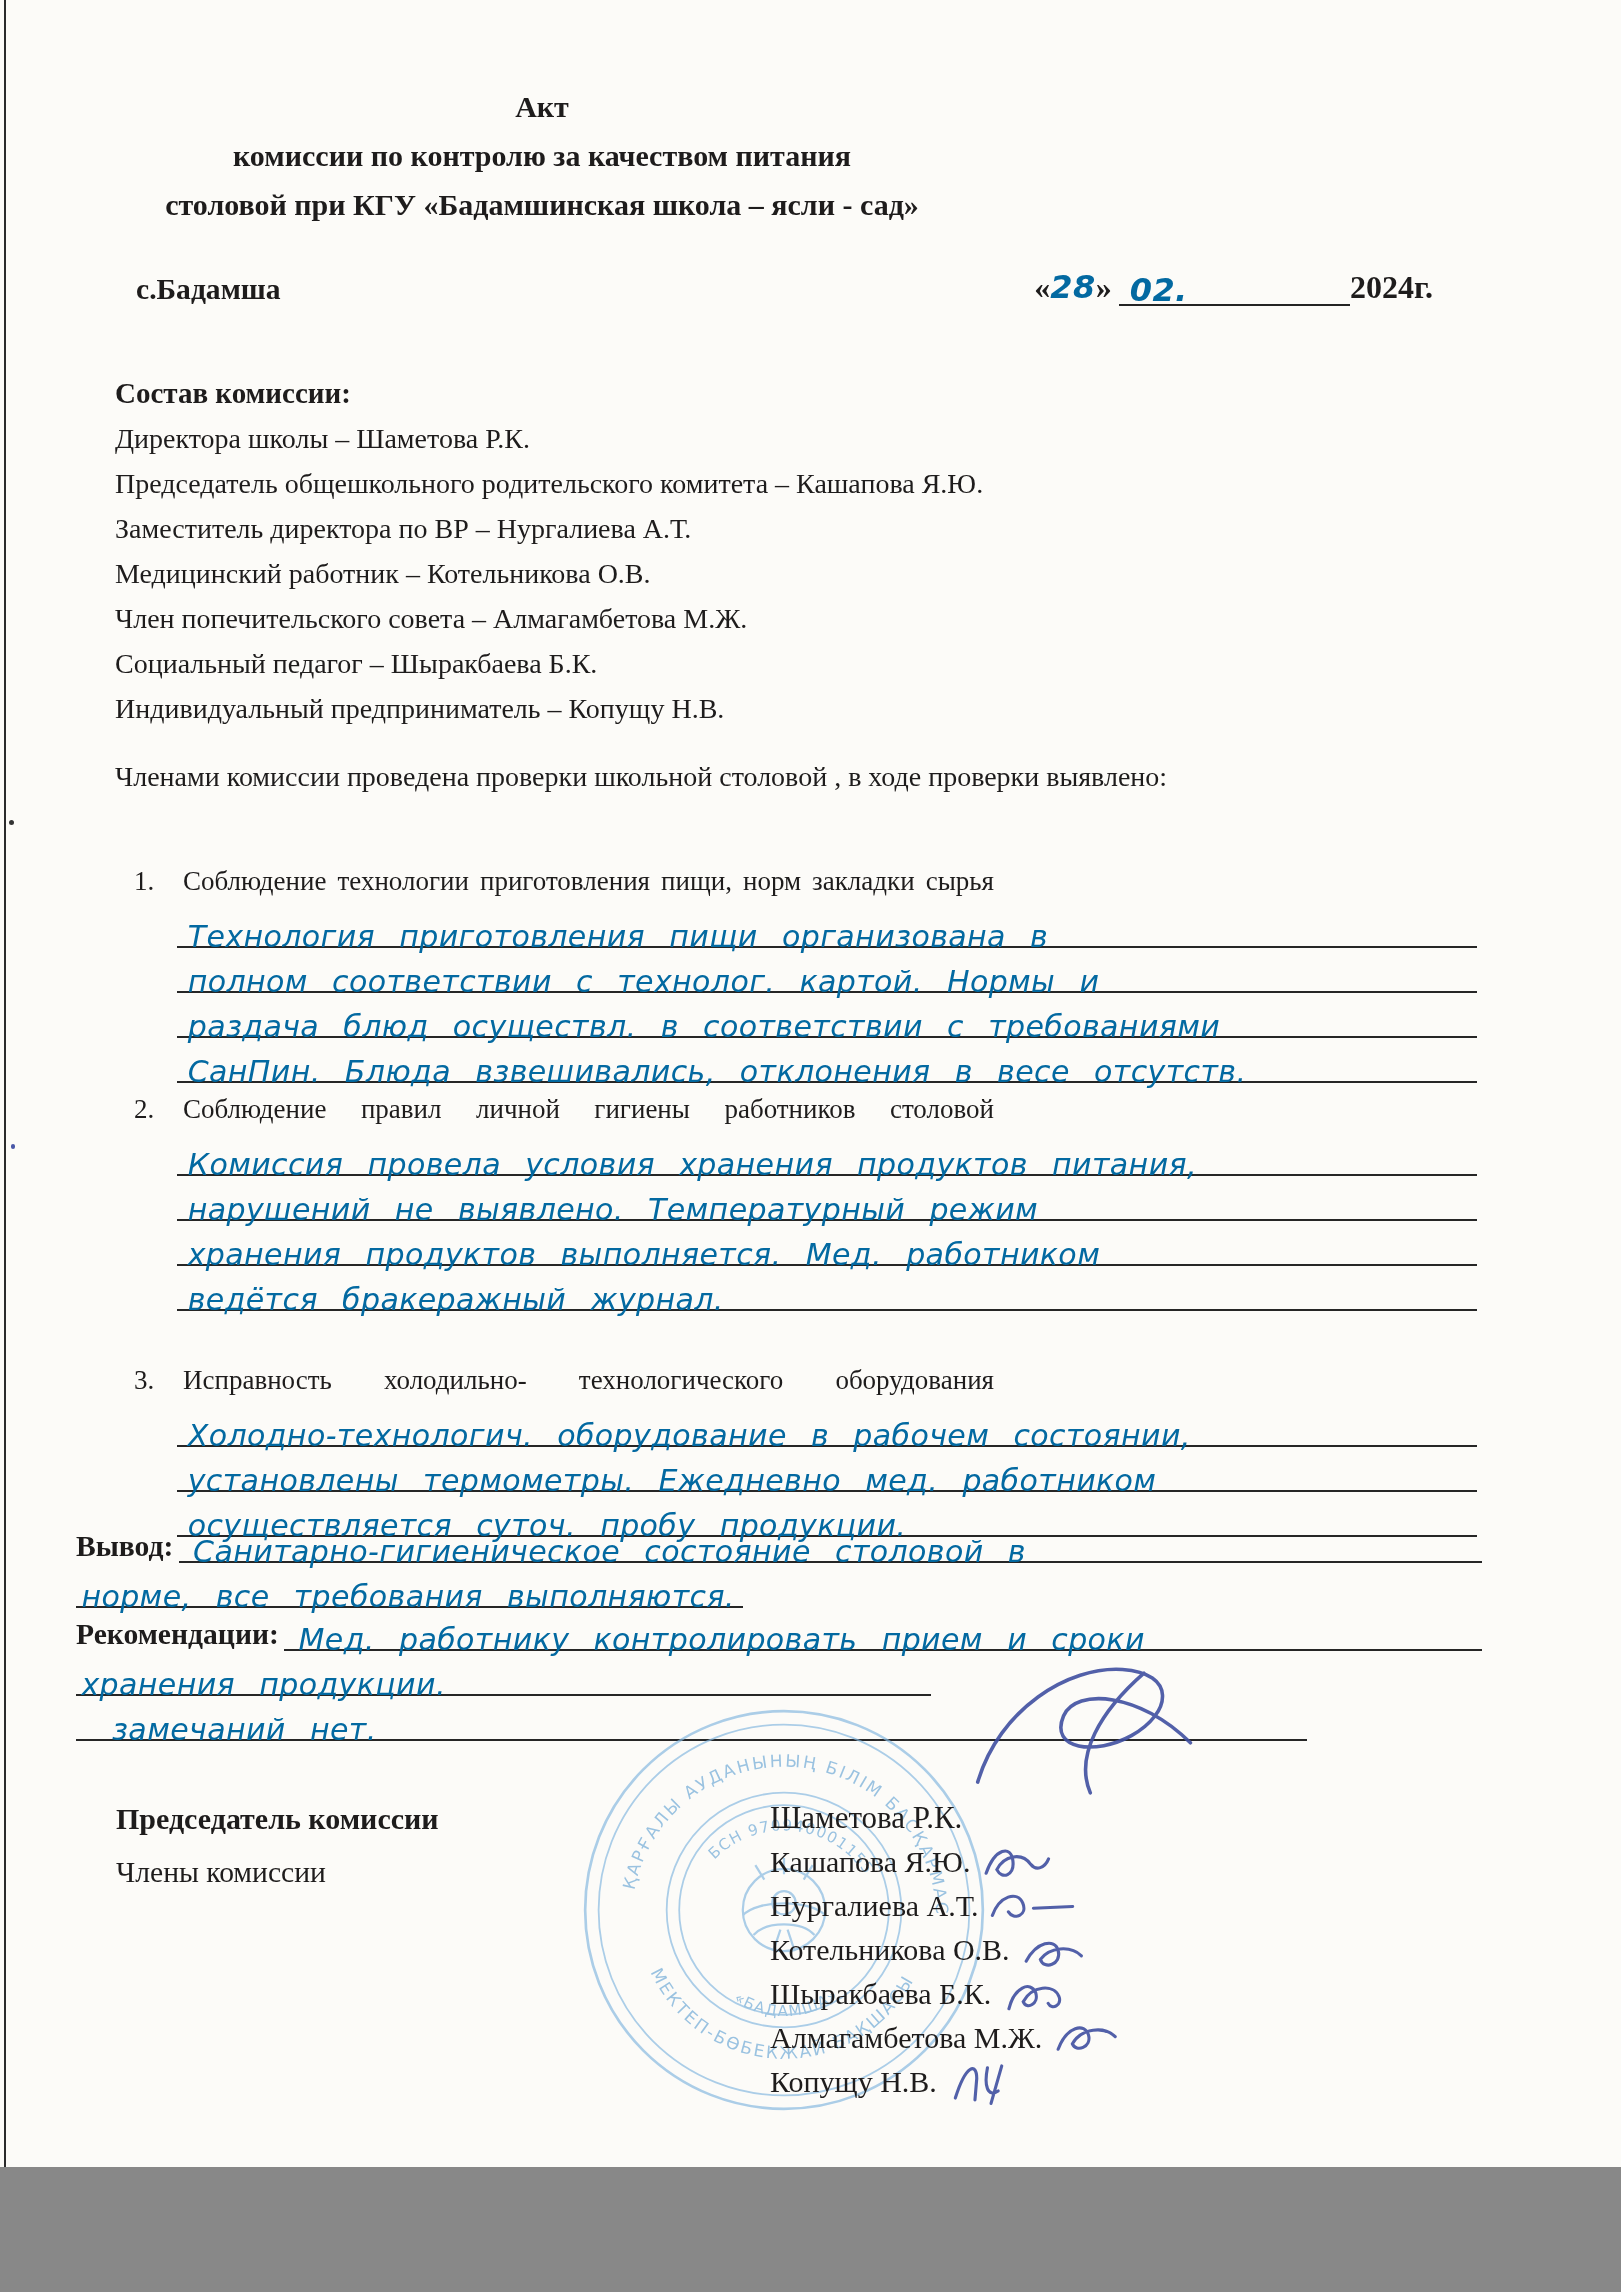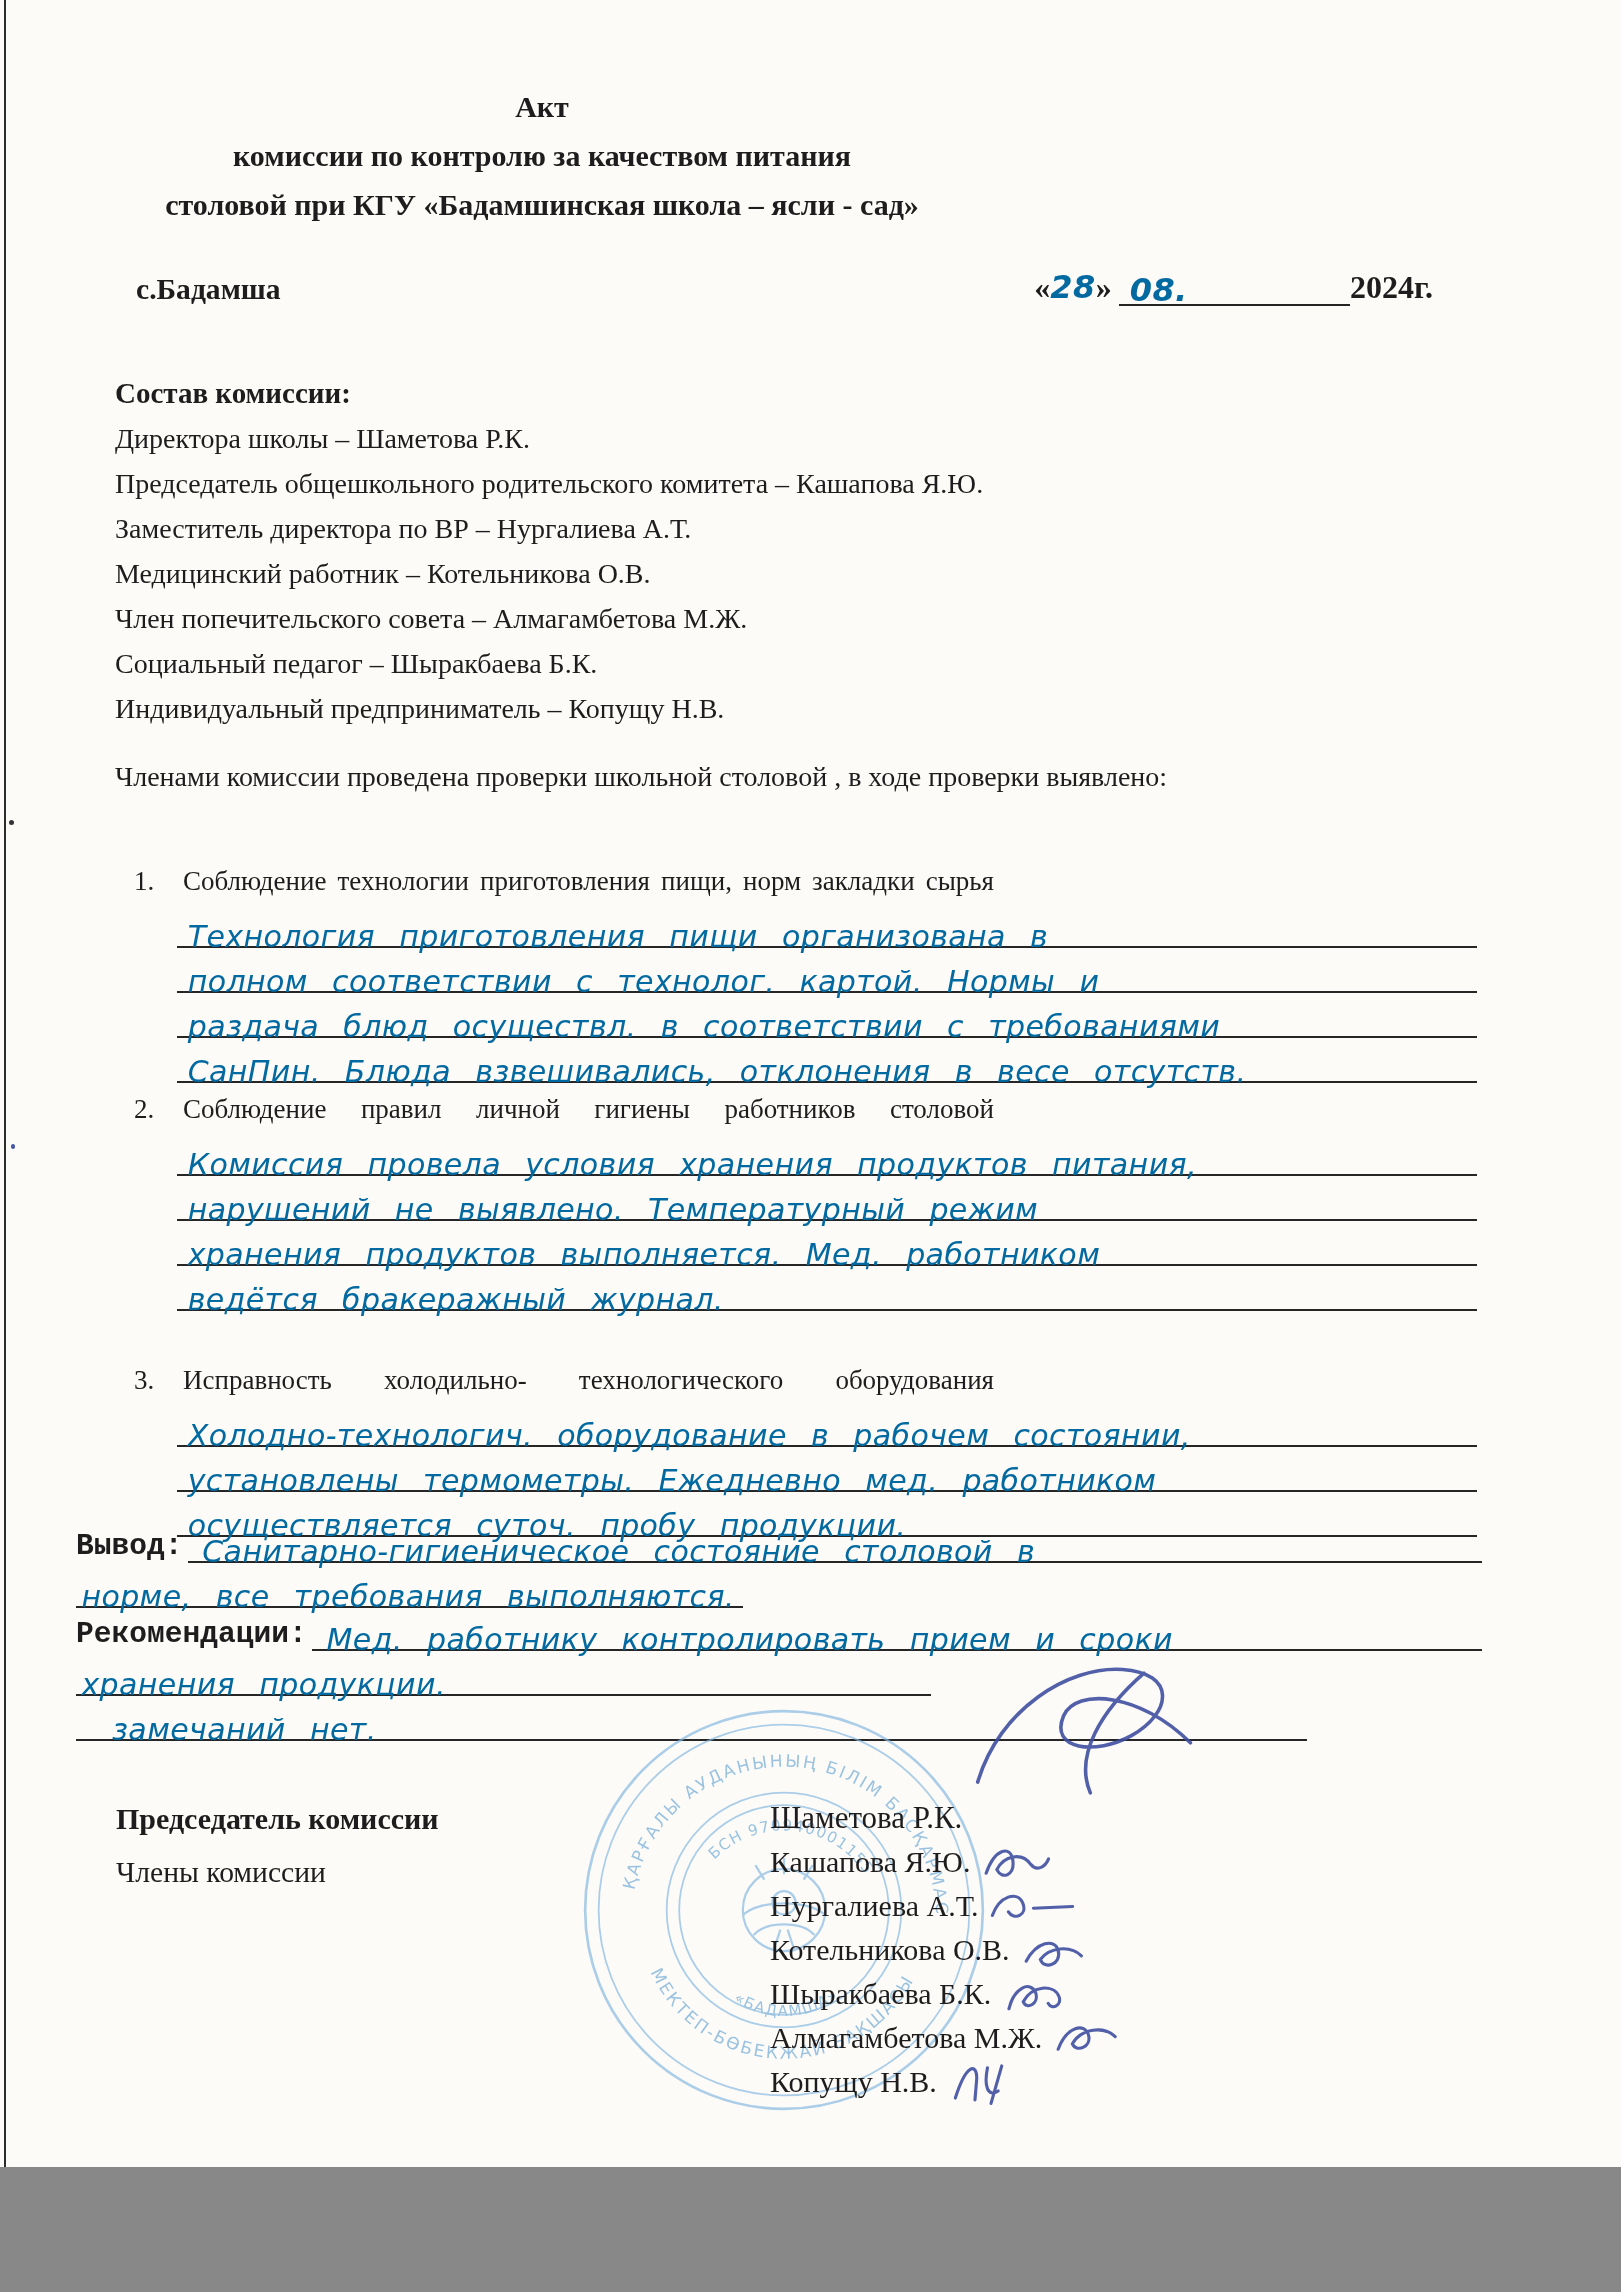--- a/index.html
+++ b/index.html
@@ -30,21 +30,21 @@
   .item-head{display:flex;font-size:27px;line-height:39px;margin-bottom:1.8px;}
   .item-num{width:49px;}
   .item-label{width:811px;text-align:justify;text-align-last:justify;}
   .ans-row{margin-left:43px;height:43px;border-bottom:2.7px solid #262626;position:relative;}
   .ans-row .hand{position:absolute;left:10.7px;bottom:-8px;}
   .mt-item3{margin-top:50px;}
   .mt-item2{margin-top:7.2px;}
 
   .conclusion{position:absolute;top:1520px;left:76px;width:1406px;font-size:29.6px;}
   .c-row{display:flex;height:43px;align-items:flex-end;}
-  .c-label{font-weight:bold;white-space:nowrap;padding-right:5.4px;font-family:Liberation Mono, monospace;}
+  .c-label{font-weight:bold;white-space:nowrap;padding-right:5.4px;}
   .fill-line{flex:1;border-bottom:2.7px solid #262626;position:relative;height:43px;}
   .fill-line .hand{position:absolute;left:14.3px;bottom:-8px;}
   .uline{border-bottom:2.7px solid #262626;position:relative;height:43px;}
   .w745{width:667px;} .w955{width:855px;} .w1375{width:1231px;}
 
   .sig-labels{position:absolute;top:1802px;left:116px;font-size:29.6px;}
   .sig-labels .chair{font-weight:bold;font-size:30px;margin-bottom:19.7px;}
   .sig-names{position:absolute;top:1796px;left:770px;font-size:30px;}
   .sig-name-row{display:flex;align-items:center;height:44px;}
   .sig-name-row:first-child .sig-name{font-weight:normal;font-size:31px;}
@@ -74,21 +74,21 @@
   <div class="titles">
     <div>Акт</div>
     <div>комиссии по контролю за качеством питания</div>
     <div>столовой при КГУ «Бадамшинская школа – ясли - сад»</div>
   </div>
 
   <div class="place-date">
     <span>с.Бадамша</span>
     <span>
       <span class="q">«</span><span class="hand big">28</span><span class="q">»</span>
-      <span class="date-line"><span class="hand big">08.</span></span><span class="q">2024г.</span>
+      <span class="date-line"><span class="hand big">02.</span></span><span class="q">2024г.</span>
     </span>
   </div>
 
   <div class="commission">
     <div class="head">Состав комиссии:</div>
     <div>Директора школы – Шаметова Р.К.</div>
     <div>Председатель общешкольного родительского комитета – Кашапова Я.Ю.</div>
     <div>Заместитель директора по ВР – Нургалиева А.Т.</div>
     <div>Медицинский работник – Котельникова О.В.</div>
     <div>Член попечительского совета – Алмагамбетова М.Ж.</div>

